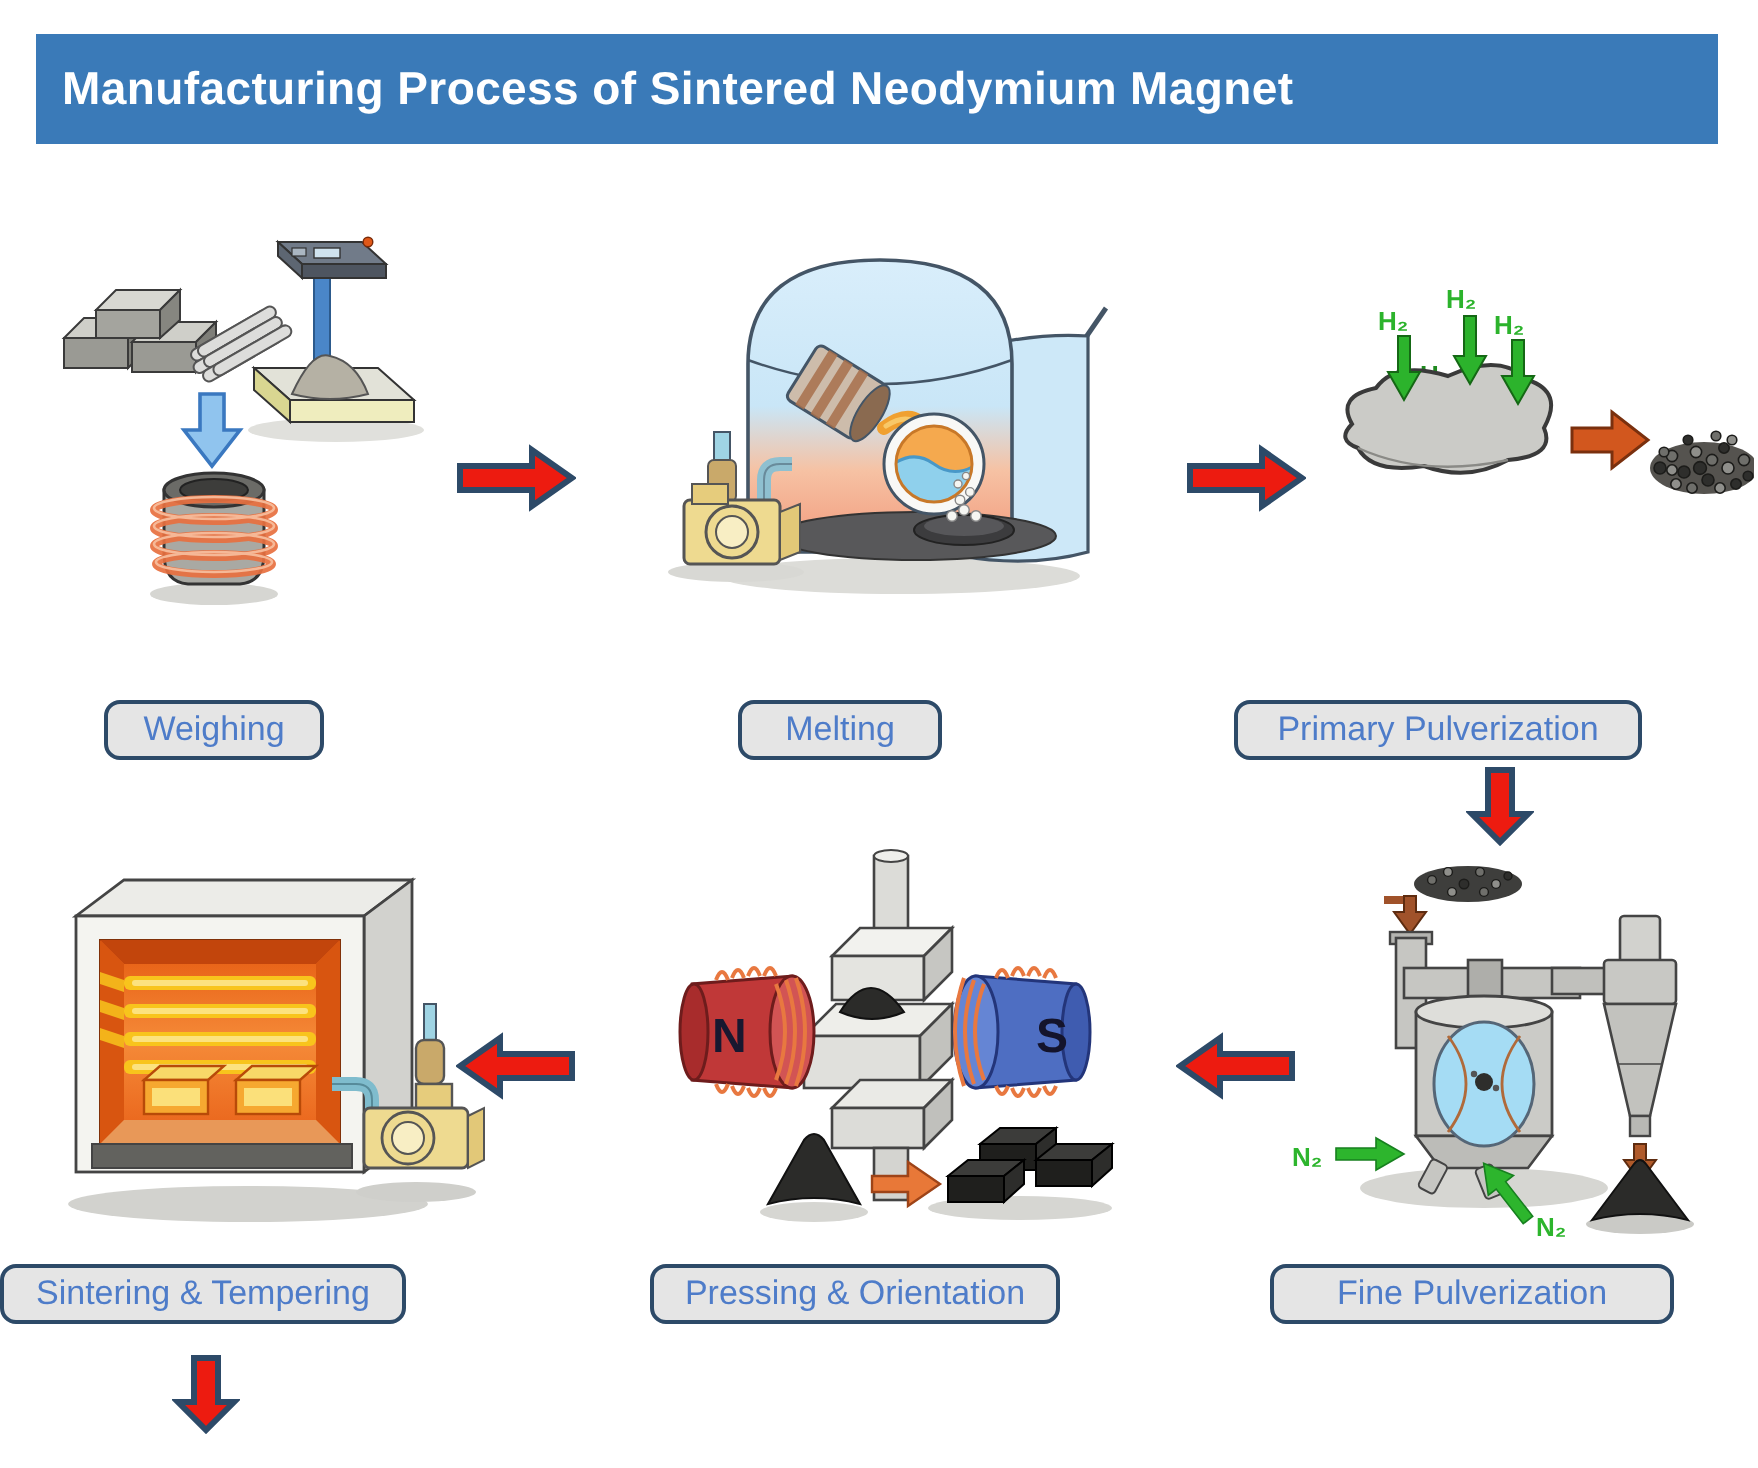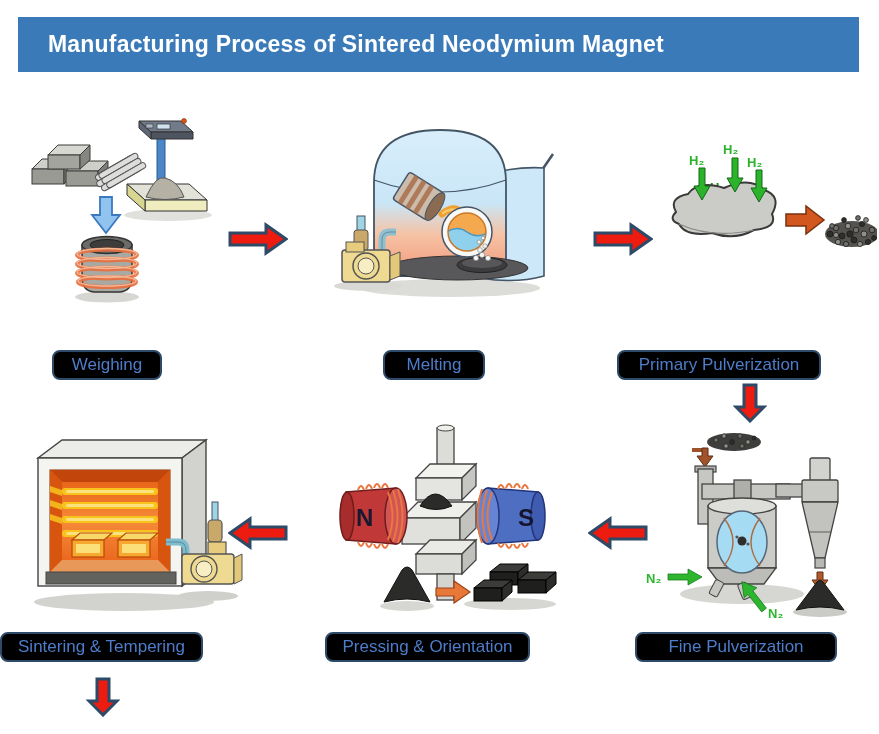--- a/index.html
+++ b/index.html
@@ -5,31 +5,31 @@
   html,body { margin:0; padding:0; background:#ffffff; }
   #canvas {
     position:relative; width:879px; height:734px; background:#ffffff;
     font-family:"Liberation Sans", sans-serif; overflow:hidden;
   }
   #title-bar {
     position:absolute; left:18px; top:17px; width:841px; height:55px;
     background:#3a7ab8; display:flex; align-items:center;
   }
   #title-bar .title-text {
-    color:#ffffff; font-size:23px; font-weight:bold; padding-left:30px;
+    color:#ffffff; font-size:23px; font-weight:bold; padding-left:13px;
     letter-spacing:0.2px;
   }
   .illus { position:absolute; }
   .step-label {
     position:absolute; height:26px; line-height:26px;
-    border:2.5px solid #2d4a68; border-radius:8px; background:#000000;
+    border:2.5px solid #2d4a68; border-radius:8px; background:#e5e5e5;
     color:#4e7cc9; font-size:17px; text-align:center; white-space:nowrap;
   }
   #label-weighing  { left:52px;  top:350px; width:106px; }
-  #label-melting   { left:383px; top:350px; width:98px;  }
+  #label-melting   { left:369px; top:350px; width:98px;  }
   #label-primary   { left:617px; top:350px; width:200px; }
   #label-sintering { left:0;  top:632px; width:199px; }
   #label-pressing  { left:325px; top:632px; width:201px; }
   #label-fine      { left:635px; top:632px; width:198px; }
   .arrow { position:absolute; }
   svg text { font-family:"Liberation Sans", sans-serif; }
 </style>
 </head>
 <body>
 

